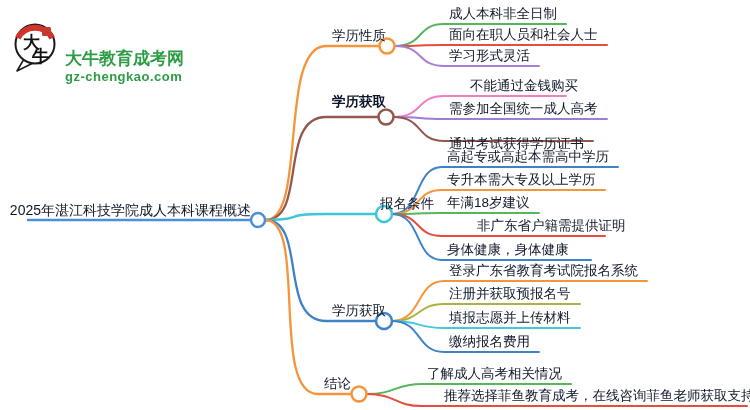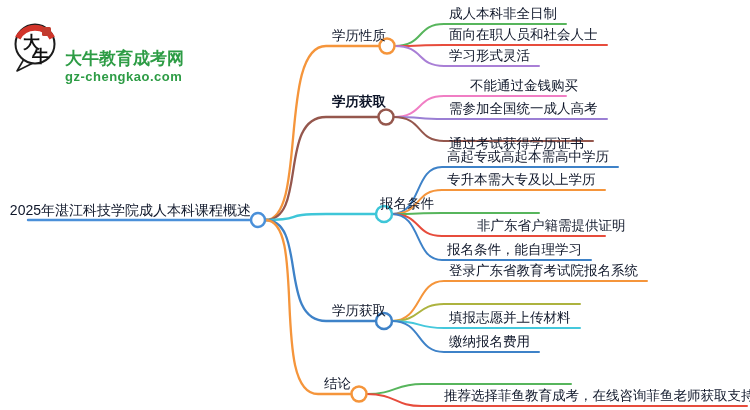--- a/index.html
+++ b/index.html
@@ -79,23 +79,26 @@
       <div class="node-label" style="left: 449px; bottom: 388px;">成人本科非全日制</div>
       <div class="node-label" style="left: 449px; bottom: 367px;">面向在职人员和社会人士</div>
       <div class="node-label" style="left: 449px; bottom: 346px;">学习形式灵活</div>
       <div class="node-label" style="left: 332px; bottom: 300px; font-weight: bold;">学历获取</div>
       <div class="node-label" style="left: 470px; bottom: 316px;">不能通过金钱购买</div>
       <div class="node-label" style="left: 449px; bottom: 293px;">需参加全国统一成人高考</div>
       <div class="node-label" style="left: 449px; bottom: 258px;">通过考试获得学历证书</div>
       <div class="node-label" style="left: 332px; bottom: 198px; margin-left: 48px;">报名条件</div>
       <div class="node-label" style="left: 447px; bottom: 245px;">高起专或高起本需高中学历</div>
       <div class="node-label" style="left: 447px; bottom: 222px;">专升本需大专及以上学历</div>
+      <div class="node-label" style="left: 447px; bottom: 199px;">年满18岁建议</div>
       <div class="node-label" style="left: 447px; bottom: 176px; margin-left: 30px;">非广东省户籍需提供证明</div>
-      <div class="node-label" style="left: 447px; bottom: 152px;">报名条件，能自理学习</div>
+      <div class="node-label" style="left: 447px; bottom: 152px;">身体健康，身体健康</div>
       <div class="node-label" style="left: 332px; bottom: 91px;">学历获取</div>
       <div class="node-label" style="left: 449px; bottom: 131px;">登录广东省教育考试院报名系统</div>
+      <div class="node-label" style="left: 449px; bottom: 108px;">注册并获取预报名号</div>
       <div class="node-label" style="left: 449px; bottom: 84px;">填报志愿并上传材料</div>
       <div class="node-label" style="left: 449px; bottom: 60px;">缴纳报名费用</div>
       <div class="node-label" style="left: 324px; bottom: 18px;">结论</div>
+      <div class="node-label" style="left: 427px; bottom: 28px;">了解成人高考相关情况</div>
       <div class="node-label" style="left: 444px; bottom: 6px;">推荐选择菲鱼教育成考，在线咨询菲鱼老师获取支持</div>
     </div>
 
 </div>
 
 </body></html>

